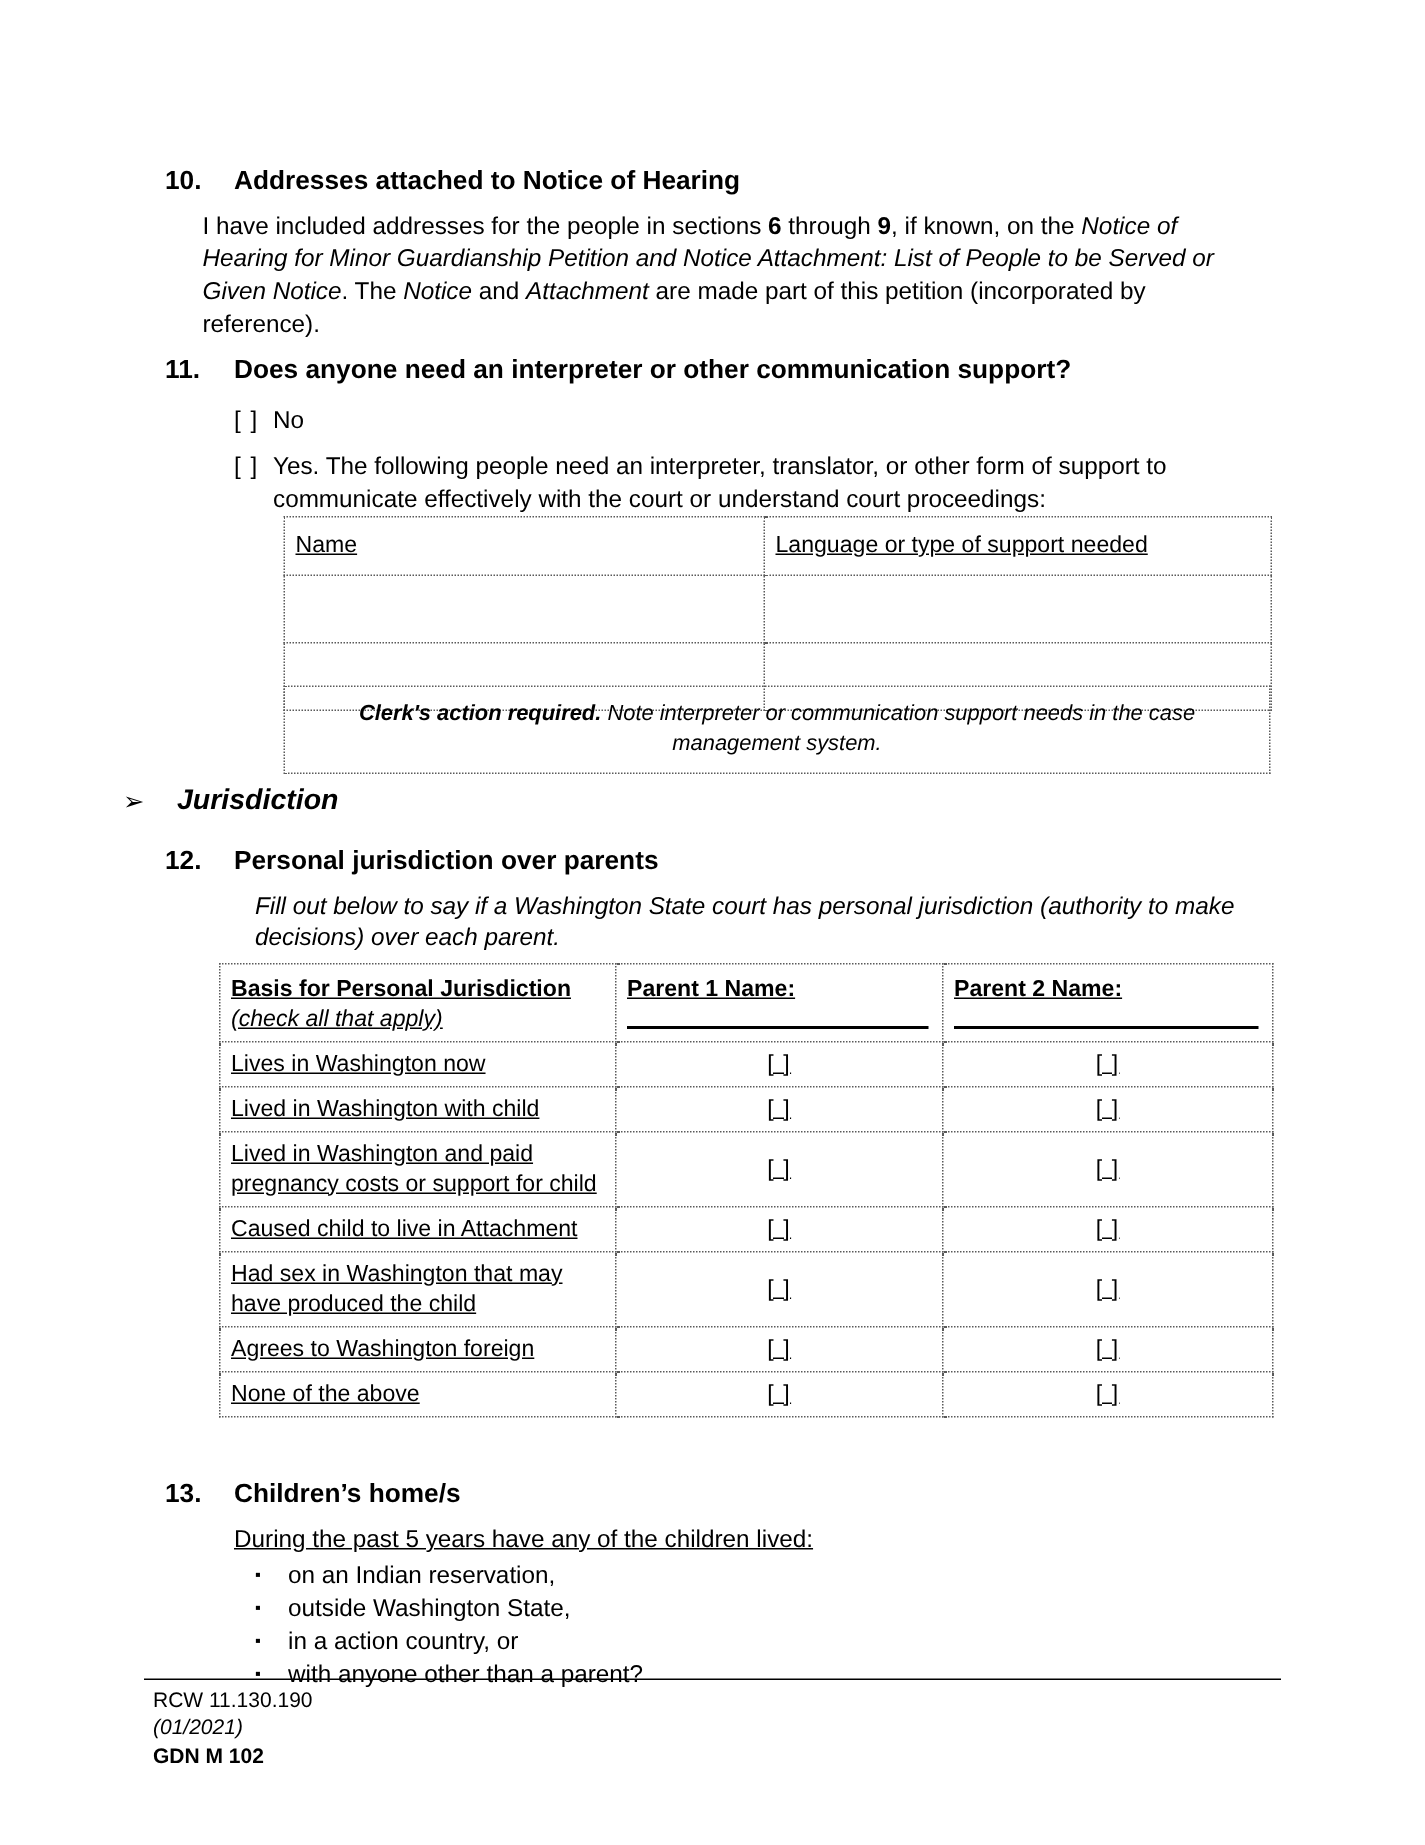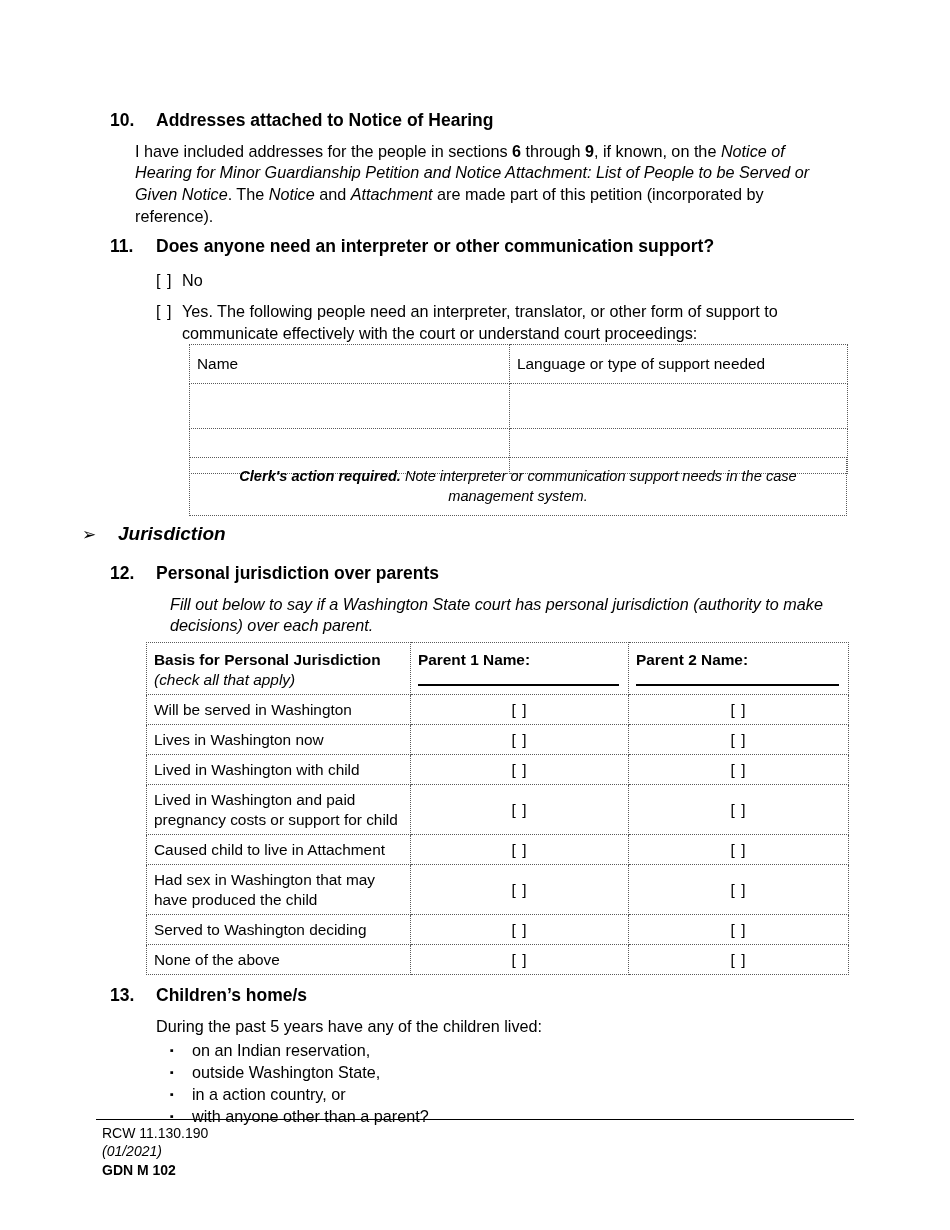--- a/index.html
+++ b/index.html
@@ -62,20 +62,21 @@
     flex: 0 0 26px;
     width: 26px;
     letter-spacing: 1px;
   }
   .opt-text { flex: 1 1 auto; }
 
   
   table.form-tbl {
     border-collapse: collapse;
     table-layout: fixed;
+    text-decoration: underline;
   }
   table.form-tbl td, table.form-tbl th {
     border: 1px dotted #5a5a5a;
     padding: 4px 7px;
     font-size: 15.4px;
     line-height: 1.3;
     vertical-align: middle;
     text-align: left;
     font-weight: normal;
   }
@@ -283,25 +284,20 @@
           <span>Parent 1 Name:</span>
           <span class="name-rule"></span>
         </th>
         <th class="pname">
           <span>Parent 2 Name:</span>
           <span class="name-rule"></span>
         </th>
       </tr>
 
       <tr style="height:30px;">
-        <td class="lbl">Will be served in Washington</td>
-        <td class="chk">[ ]</td>
-        <td class="chk">[ ]</td>
-      </tr>
-      <tr style="height:30px;">
         <td class="lbl">Lives in Washington now</td>
         <td class="chk">[ ]</td>
         <td class="chk">[ ]</td>
       </tr>
       <tr style="height:30px;">
         <td class="lbl">Lived in Washington with child</td>
         <td class="chk">[ ]</td>
         <td class="chk">[ ]</td>
       </tr>
       <tr style="height:50px;">
@@ -313,38 +309,38 @@
         <td class="lbl">Caused child to live in Attachment</td>
         <td class="chk">[ ]</td>
         <td class="chk">[ ]</td>
       </tr>
       <tr style="height:50px;">
         <td class="lbl">Had sex in Washington that may have produced the child</td>
         <td class="chk">[ ]</td>
         <td class="chk">[ ]</td>
       </tr>
       <tr style="height:30px;">
-        <td class="lbl">Served to Washington deciding</td>
+        <td class="lbl">Agrees to Washington foreign</td>
         <td class="chk">[ ]</td>
         <td class="chk">[ ]</td>
       </tr>
       <tr style="height:30px;">
         <td class="lbl">None of the above</td>
         <td class="chk">[ ]</td>
         <td class="chk">[ ]</td>
       </tr>
     </tbody>
   </table>
 
   <div class="section" style="position:absolute; left:110px; top:985px; width:740px;">
     <div class="sec-head">
       <span class="sec-num">13.</span>
       <span class="sec-title">Children’s home/s</span>
     </div>
-    <div class="body-text" style="margin-left:46px; margin-top:9px;">During the past 5 years have any of the children lived:</div>
+    <div class="body-text" style="margin-left:46px; margin-top:9px;text-decoration:underline;">During the past 5 years have any of the children lived:</div>
     <ul class="sq" style="margin-left:46px; margin-top:3px;">
       <li>
         <span class="bullet">▪</span>
         <span>on an Indian reservation,</span>
       </li>
       <li>
         <span class="bullet">▪</span>
         <span>outside Washington State,</span>
       </li>
       <li>

